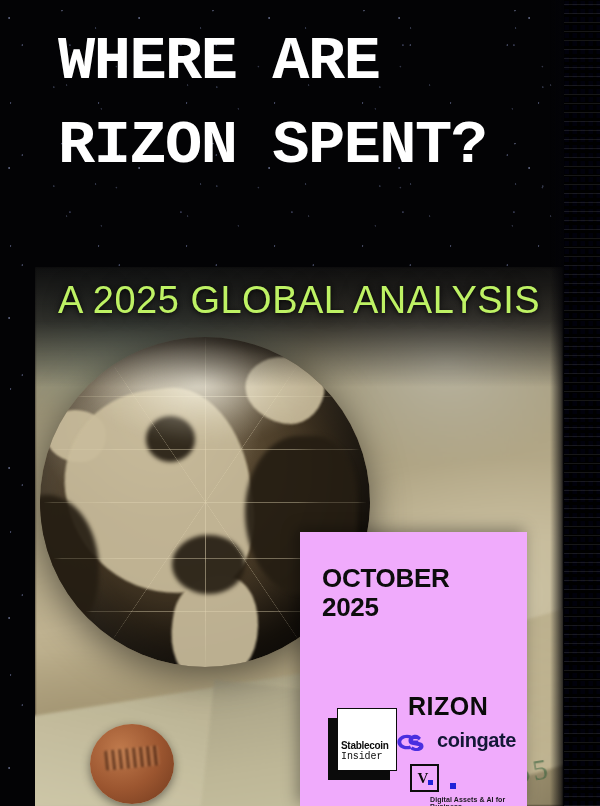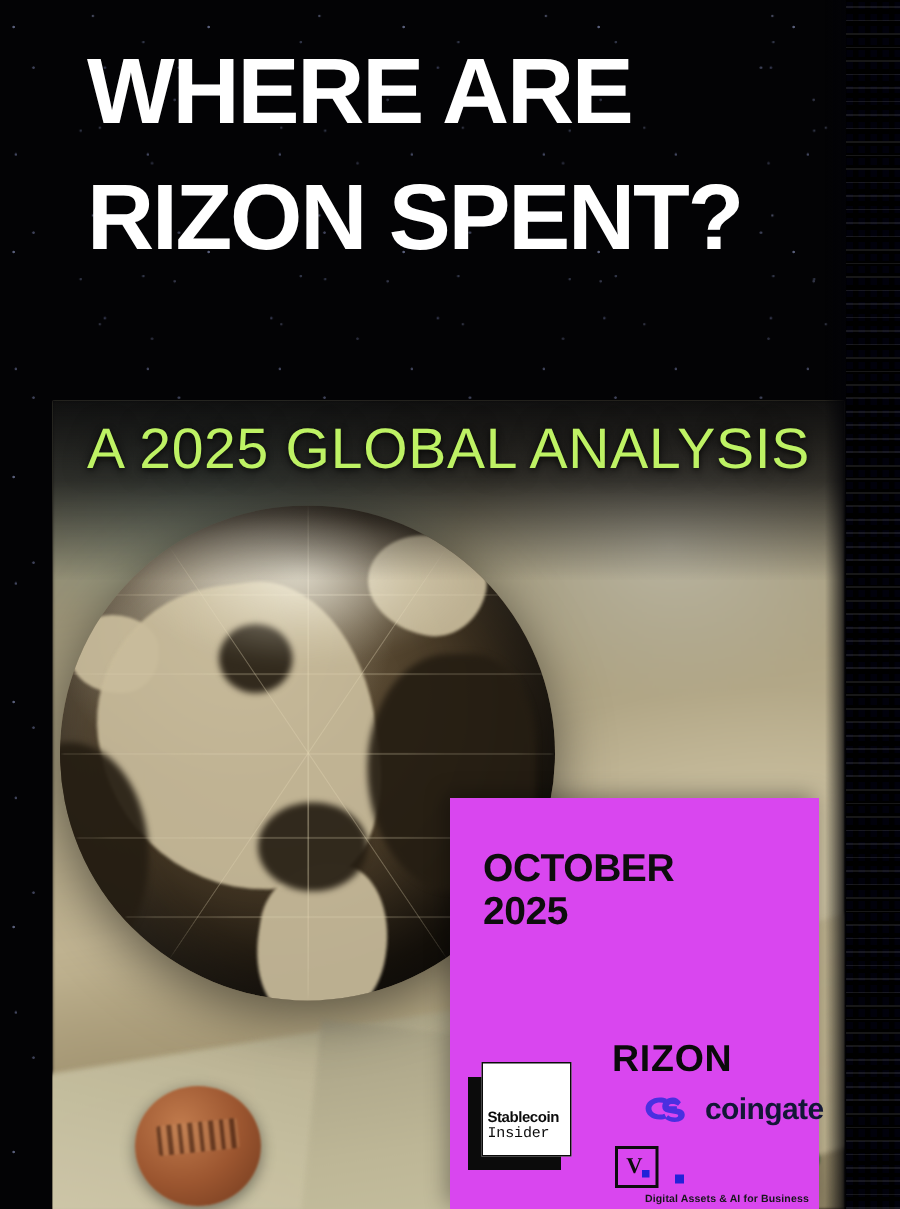--- a/index.html
+++ b/index.html
@@ -79,21 +79,21 @@
   }
 
   
   .headline {
     position: absolute;
     left: 58px;
     top: 20px;
     width: 500px;
   }
   .headline-line {
-    font-family: Liberation Sans, sans-serif;
+    font-family: Liberation Mono, monospace;
     font-weight: bold;
     font-size: 62px;
     line-height: 84px;
     letter-spacing: -1.5px;
     color: #ffffff;
     white-space: nowrap;
   }
   .headline-line.accent {
     color: #FAC800;
   }
@@ -311,23 +311,23 @@
     color: #bef264;
     text-shadow: 0 1px 5px rgba(0,0,0,.85), 0 0 16px rgba(0,0,0,.6);
     white-space: nowrap;
   }
 
   
   .card {
     position: absolute;
     left: 300px;
     top: 532px;
-    width: 246px;
+    width: 227px;
     height: 274px;
-    background: #d946ef;
+    background: #f0abfc;
     box-shadow: -3px -3px 14px rgba(0,0,0,.35);
   }
   .card-date {
     position: absolute;
     left: 22px;
     top: 32px;
     font-family: "Liberation Sans", sans-serif;
     font-weight: bold;
     font-size: 26px;
     line-height: 29px;
@@ -350,24 +350,24 @@
     top: 160px;
     font-family: "Liberation Sans", sans-serif;
     font-weight: bold;
     font-size: 25px;
     letter-spacing: .5px;
     color: #0a0a0a;
   }
 
   .logo-coingate {
     position: absolute;
-    left: 128px;
+    left: 95px;
     top: 197px;
     display: flex;
-    align-items: flex-start;
+    align-items: flex-end;
     gap: 12px;
   }
   .cg-mark { width: 30px; height: 20px; display: block; }
   .cg-word {
     font-family: "Liberation Sans", sans-serif;
     font-weight: bold;
     font-size: 20px;
     letter-spacing: -.4px;
     color: #131736;
   }
@@ -420,21 +420,21 @@
     font-weight: bold;
     letter-spacing: .1px;
     color: #16161a;
     margin-top: 4px;
     margin-left: 20px;
   }
 
   
   .logo-si {
     position: absolute;
-    left: 12px;
+    left: 28px;
     top: 176px;
     width: 74px;
     height: 78px;
   }
   .si-shadow {
     position: absolute;
     left: 0; top: 10px;
     width: 62px; height: 62px;
     background: #0b0b0b;
   }

